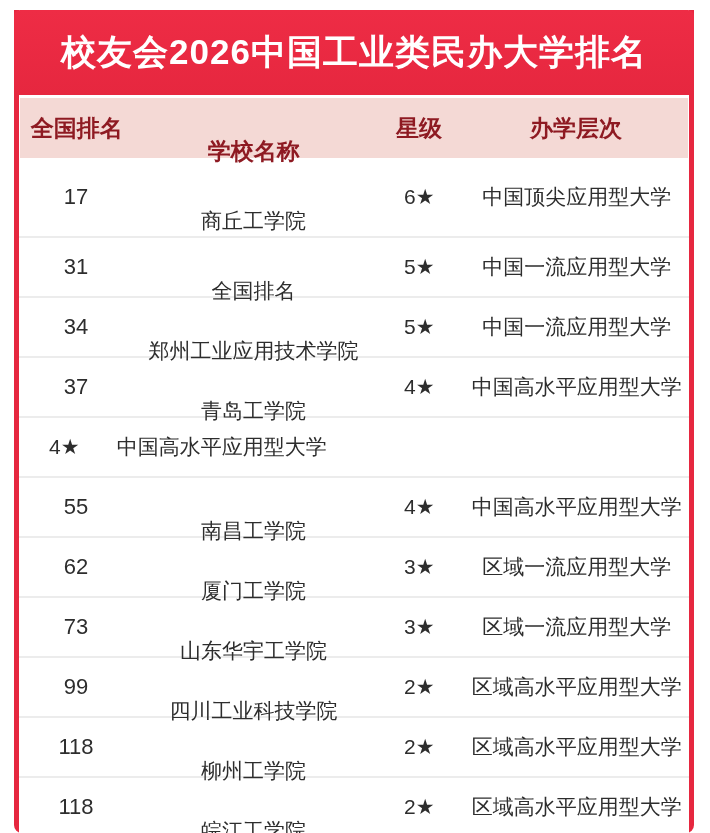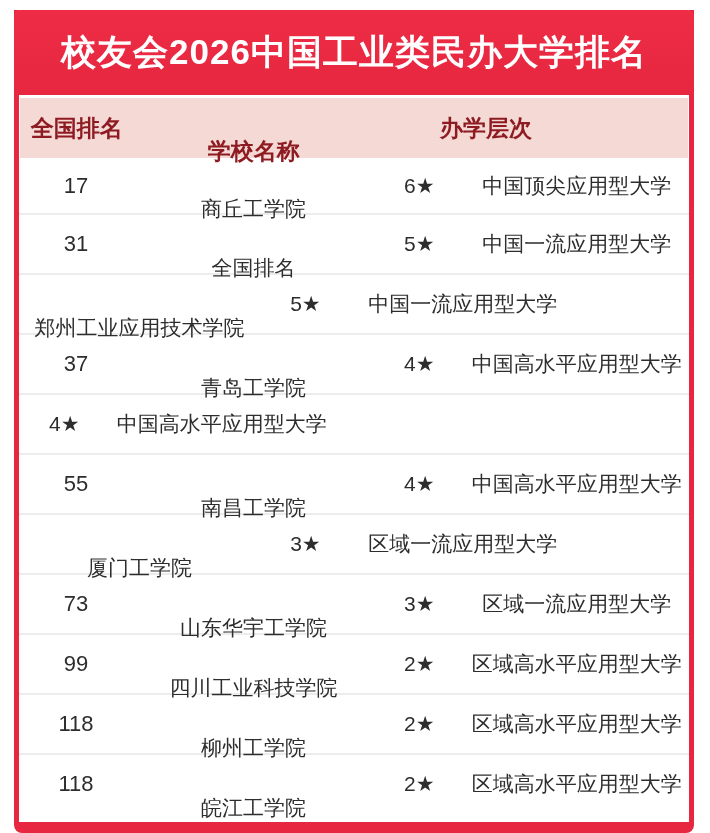--- a/index.html
+++ b/index.html
@@ -50,21 +50,21 @@
     background: var(--header-bg, #f4d9d5);
     display: flex;
     align-items: center;
   }
   .thead .cell {
     color: var(--header-text, #8e1a22);
     font-size: 23px;
     font-weight: bold;
   }
   .row {
-    height: 55px;
+    height: 78px;
     display: flex;
     align-items: center;
     background: #ffffff;
   }
   .row + .row {
     border-top: 2px solid var(--divider, #ececec);
     height: 58px;
   }
   .cell {
     text-align: center;
@@ -87,39 +87,41 @@
 <div class="stage">
   <div class="frame">
 
     <div class="banner">
       <span class="banner-title">校友会2026中国工业类民办大学排名</span>
     </div>
 
     <div class="thead">
       <div class="cell c-rank">全国排名</div>
       <div class="cell c-school">学校名称</div>
+      <div class="cell c-star">星级</div>
       <div class="cell c-level">办学层次</div>
     </div>
 
     <div id="rows">
   <div class="row">
     <div class="cell c-rank">17</div>
     <div class="cell c-school">商丘工学院</div>
     <div class="cell c-star">6★</div>
     <div class="cell c-level">中国顶尖应用型大学</div>
   </div>
 
   <div class="row">
     <div class="cell c-rank">31</div>
     <div class="cell c-school">全国排名</div>
     <div class="cell c-star">5★</div>
     <div class="cell c-level">中国一流应用型大学</div>
   </div>
 
   <div class="row">
+    <div class="cell c-rank">34</div>
     <div class="cell c-school">郑州工业应用技术学院</div>
     <div class="cell c-star">5★</div>
     <div class="cell c-level">中国一流应用型大学</div>
   </div>
 
   <div class="row">
     <div class="cell c-rank">37</div>
     <div class="cell c-school">青岛工学院</div>
     <div class="cell c-star">4★</div>
     <div class="cell c-level">中国高水平应用型大学</div>
@@ -131,20 +133,21 @@
   </div>
 
   <div class="row">
     <div class="cell c-rank">55</div>
     <div class="cell c-school">南昌工学院</div>
     <div class="cell c-star">4★</div>
     <div class="cell c-level">中国高水平应用型大学</div>
   </div>
 
   <div class="row">
+    <div class="cell c-rank">62</div>
     <div class="cell c-school">厦门工学院</div>
     <div class="cell c-star">3★</div>
     <div class="cell c-level">区域一流应用型大学</div>
   </div>
 
   <div class="row">
     <div class="cell c-rank">73</div>
     <div class="cell c-school">山东华宇工学院</div>
     <div class="cell c-star">3★</div>
     <div class="cell c-level">区域一流应用型大学</div>

